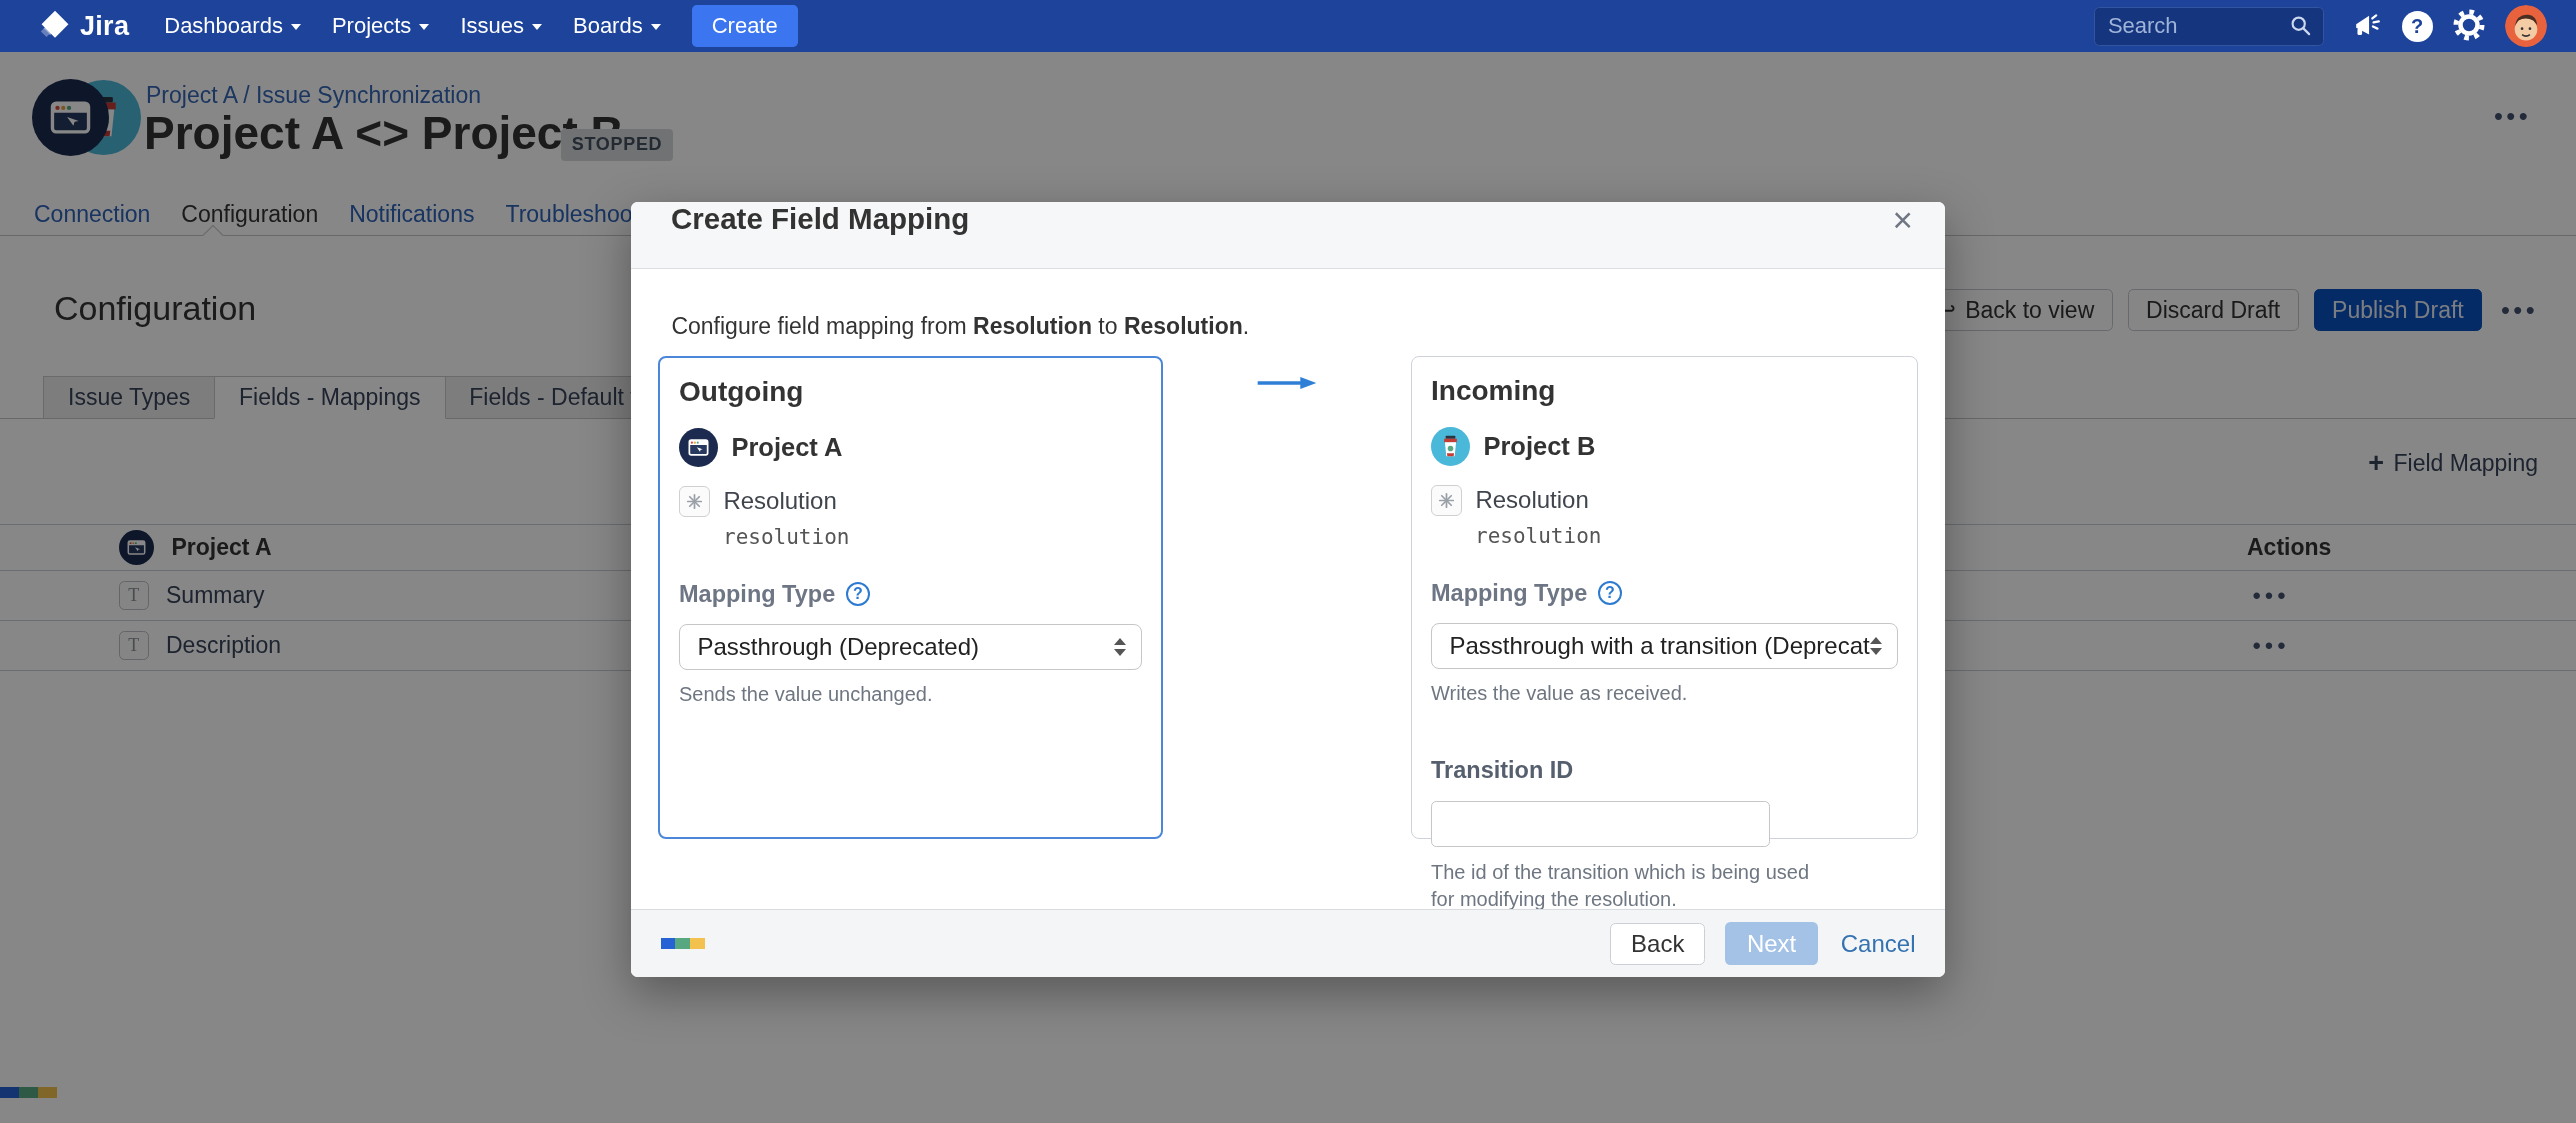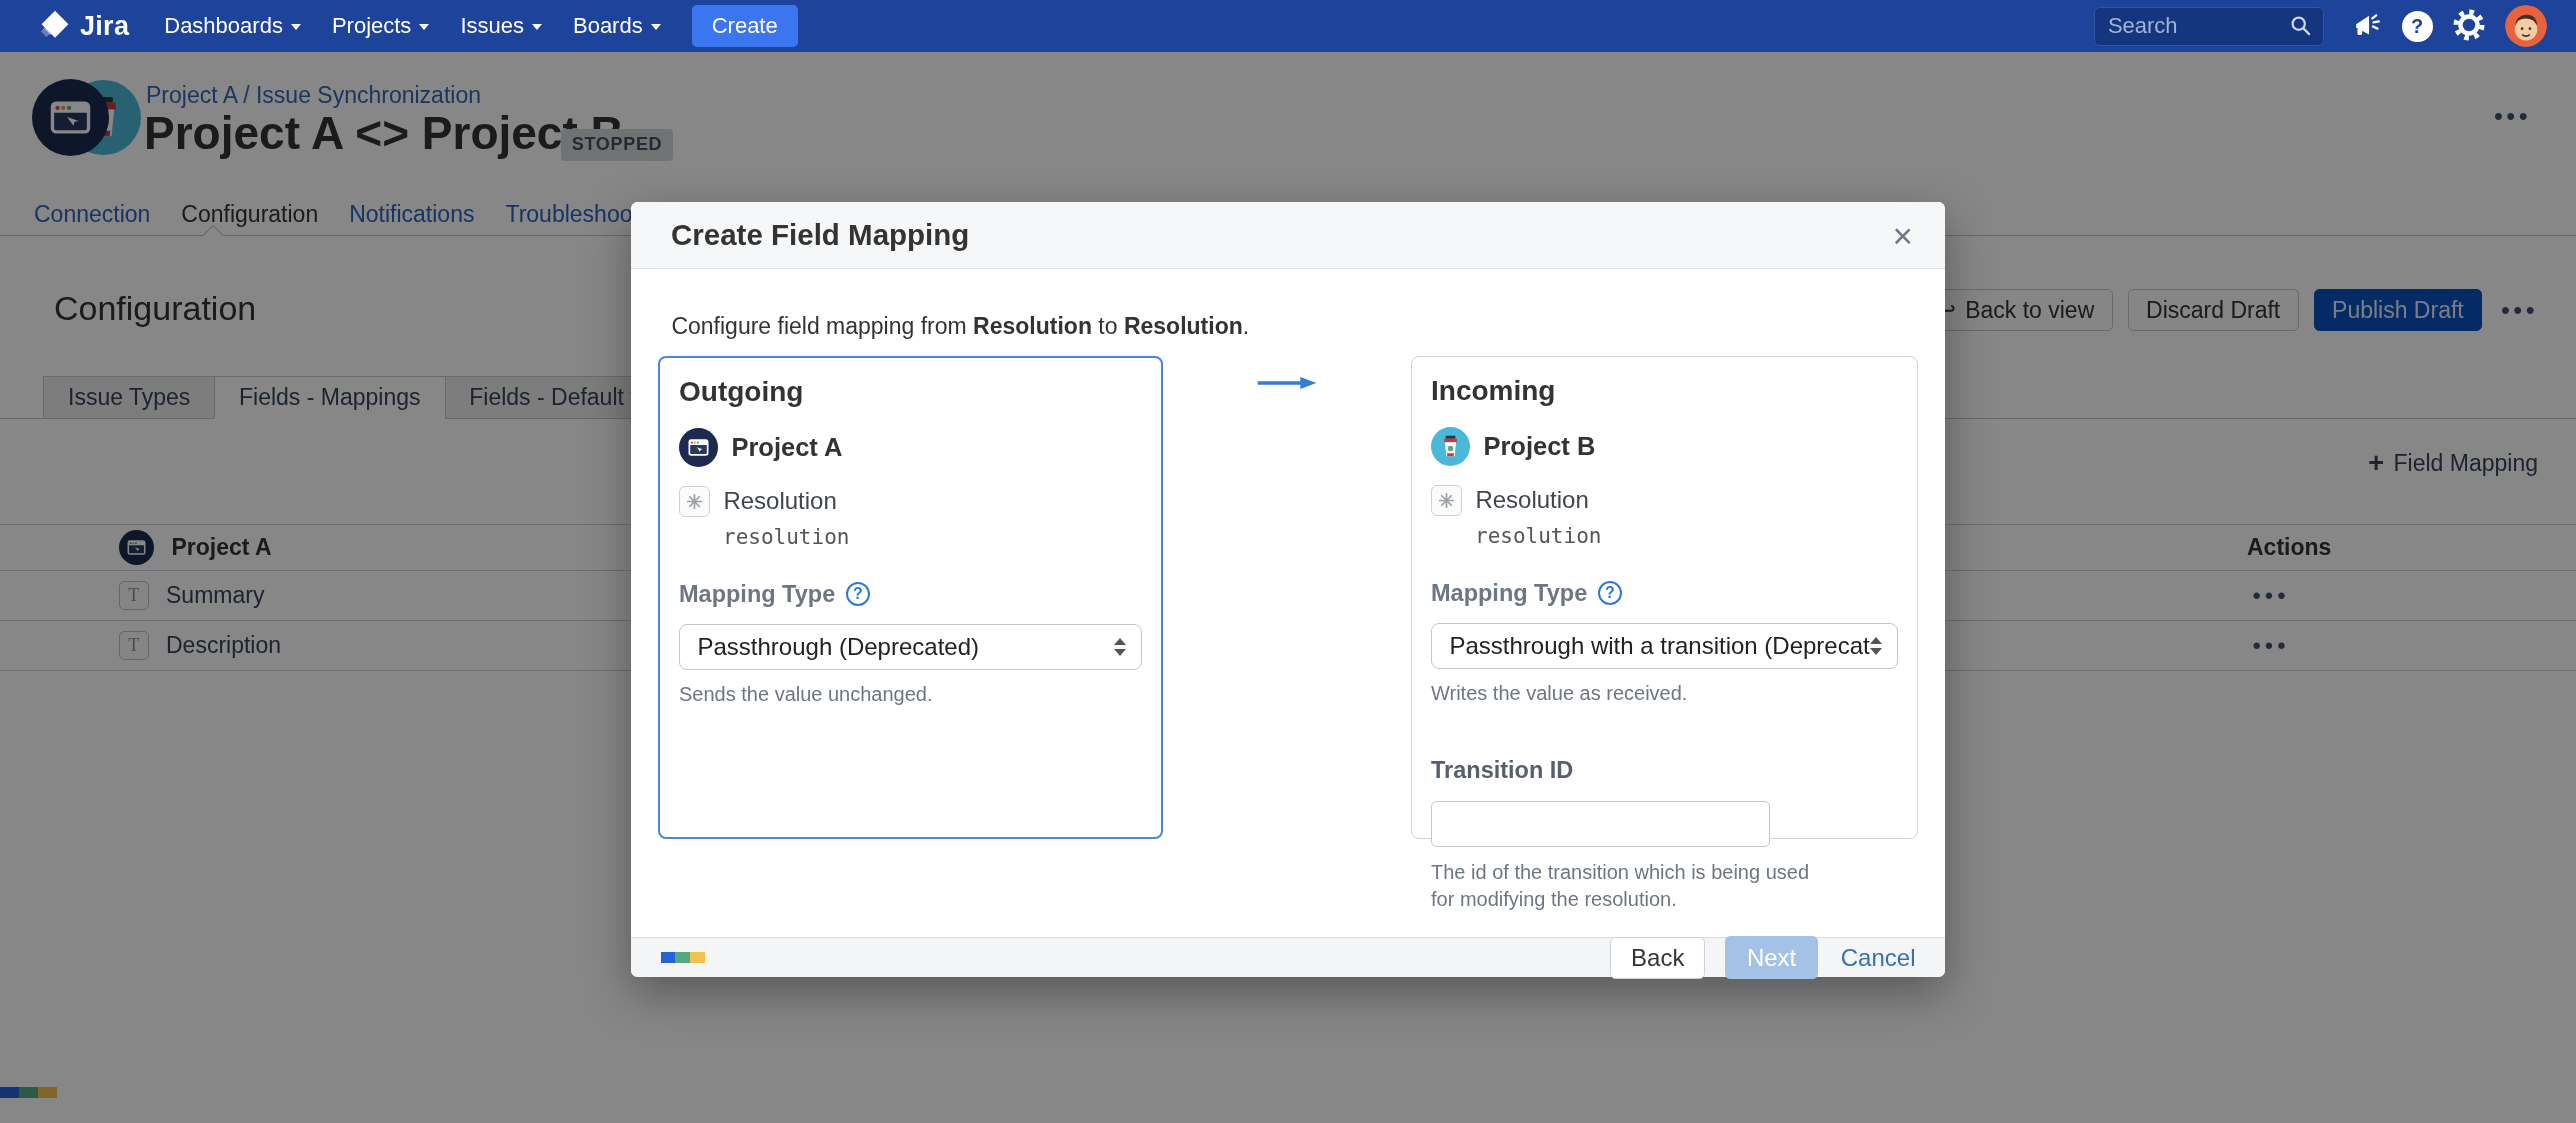--- a/index.html
+++ b/index.html
@@ -82,21 +82,21 @@
 
   .pstrip { position:absolute; left:0; top:1087px; display:flex; }
   .pstrip span { width:19px; height:11.4px; display:block; }
 
   
   .blanket { position:absolute; left:0; top:52px; width:2576px; height:1071px;
              background:rgba(0,0,0,0.47); z-index:10; }
   .modal { position:absolute; left:631px; top:202px; width:1314px; height:775px; background:#fff;
            border-radius:6.7px; box-shadow:0 16px 47px rgba(0,0,0,0.35); z-index:20; }
   .modal-head { height:67px; background:#f6f7f8; border-bottom:1.3px solid #dcdee2;
-                border-radius:6.7px 6.7px 0 0; display:flex; align-items:center; padding:0 32px 0 40px; }
+                border-radius:6.7px 6.7px 0 0; display:flex; align-items:flex-start; padding:0 32px 0 40px; }
   .modal-title { font-size:29.5px; font-weight:600; color:#333; flex:1; }
   .modal-close { font-size:35px; color:#707683; cursor:pointer; line-height:1; }
   .modal-body { padding:44px 27px 0 27px; }
   .intro { font-size:23px; color:#333; margin:0 0 16px 13.4px; }
   .cols { display:flex; align-items:flex-start; }
   .panel { width:505px; height:483px; border-radius:8px; padding:17.5px 19px; background:#fff; }
   .panel.outgoing { border:2px solid #4c86d8; }
   .panel.incoming { width:507px; border:1.3px solid #ced2d9; }
   .panel-h { font-size:28px; font-weight:700; color:#333; margin-bottom:20px; }
   .proj-row { display:flex; align-items:center; gap:13.4px; margin-bottom:19px; }
@@ -119,21 +119,21 @@
         border-bottom:7.4px solid #555; }
   .td { width:0; height:0; border-left:6px solid transparent; border-right:6px solid transparent;
         border-top:7.4px solid #555; }
   .map-help { font-size:20px; color:#6e7681; margin-top:13.4px; }
   .trans-label { font-size:23.5px; font-weight:700; color:#565f6e; margin-top:52px; }
   .trans-input { display:block; margin-top:17.5px; width:339px; height:46px; border:1.3px solid #c6c6c6;
                  border-radius:5.4px; font-size:23px; padding:0 12px; color:#333; outline:none;
                  font-family:"Liberation Sans", sans-serif; }
   .trans-help { font-size:20px; color:#6e7681; margin-top:12px; width:396px; line-height:1.35; }
   .arrow-zone { flex:1; display:flex; justify-content:center; padding-top:19px; }
-  .modal-foot { position:absolute; left:0; bottom:0; width:100%; height:40px; background:#f4f5f6;
+  .modal-foot { position:absolute; left:0; bottom:0; width:100%; height:68px; background:#f4f5f6;
                 border-top:1.3px solid #d9dcdf; border-radius:0 0 6.7px 6.7px;
                 display:flex; align-items:center; padding:0 29.5px; }
   .wizard-progress { display:flex; }
   .wizard-progress span { width:14.8px; height:11.4px; display:block; }
   .foot-spacer { flex:1; }
   .btn-back { font-size:24px; color:#333; background:#fff; border:1.3px solid #ccd0d6; border-radius:5.4px;
               padding:6px 20px; cursor:pointer; font-family:"Liberation Sans", sans-serif; }
   .btn-next { font-size:24px; color:#fff; background:#a3c2e6; border:none; border-radius:5.4px;
               padding:7.4px 21.5px; margin-left:20px; cursor:default; font-family:"Liberation Sans", sans-serif; }
   .link-cancel { font-size:24px; color:#3572b0; margin-left:23px; cursor:pointer; text-decoration:none; }

